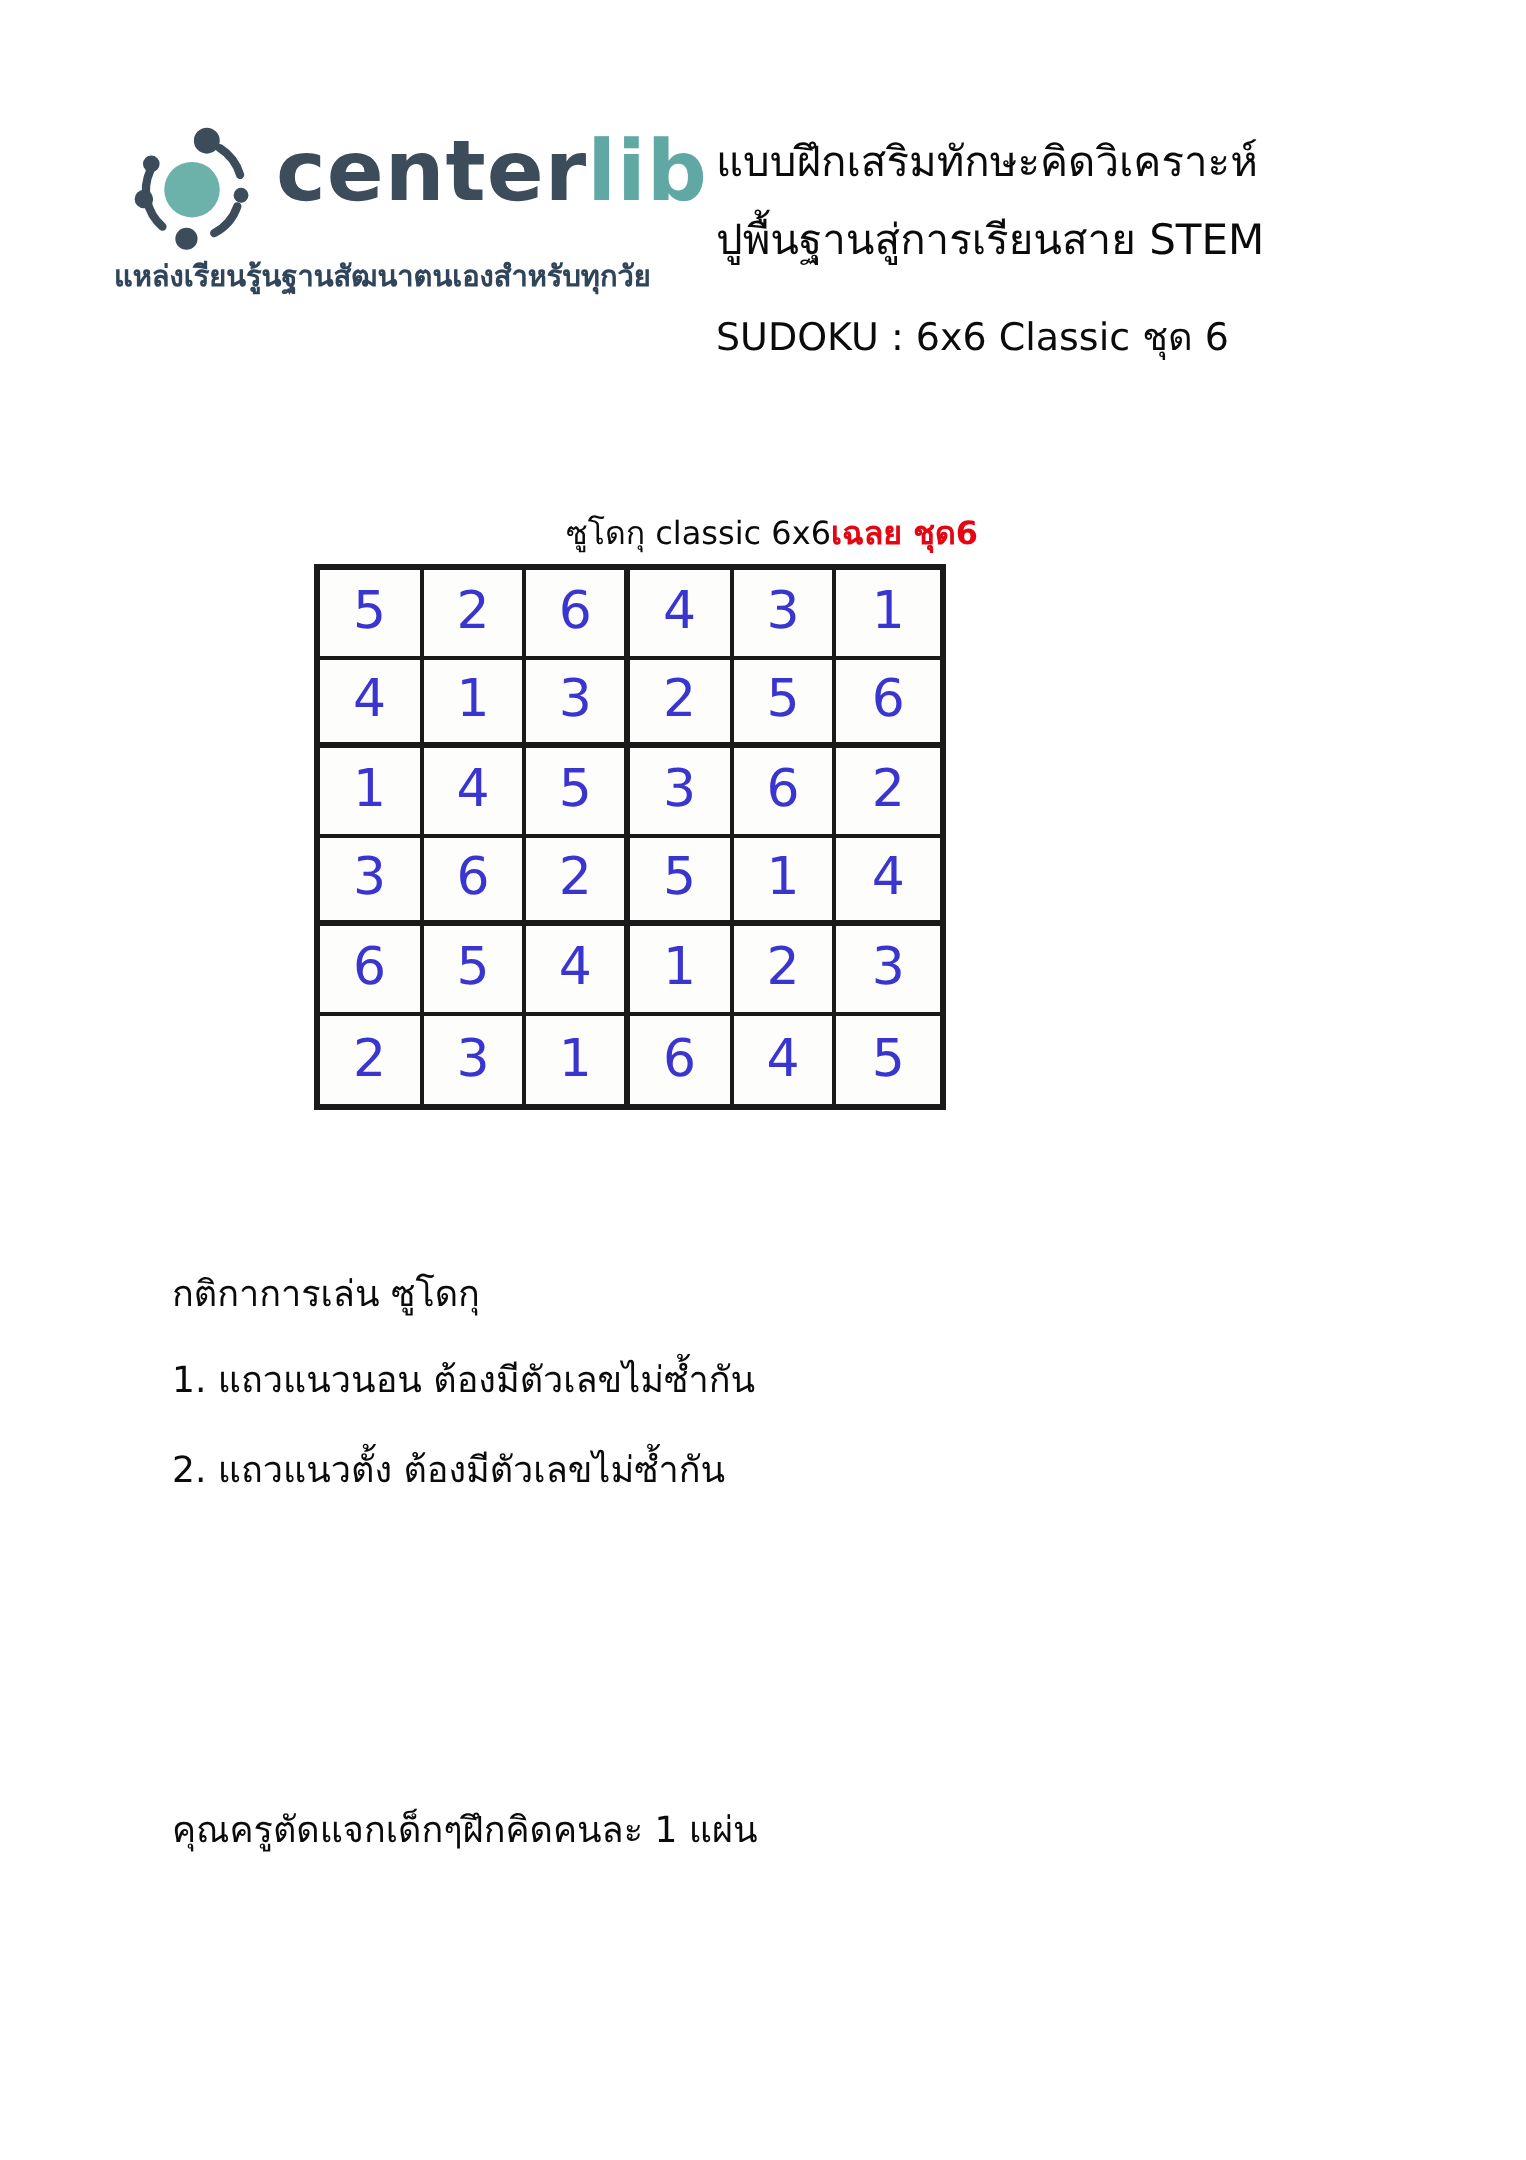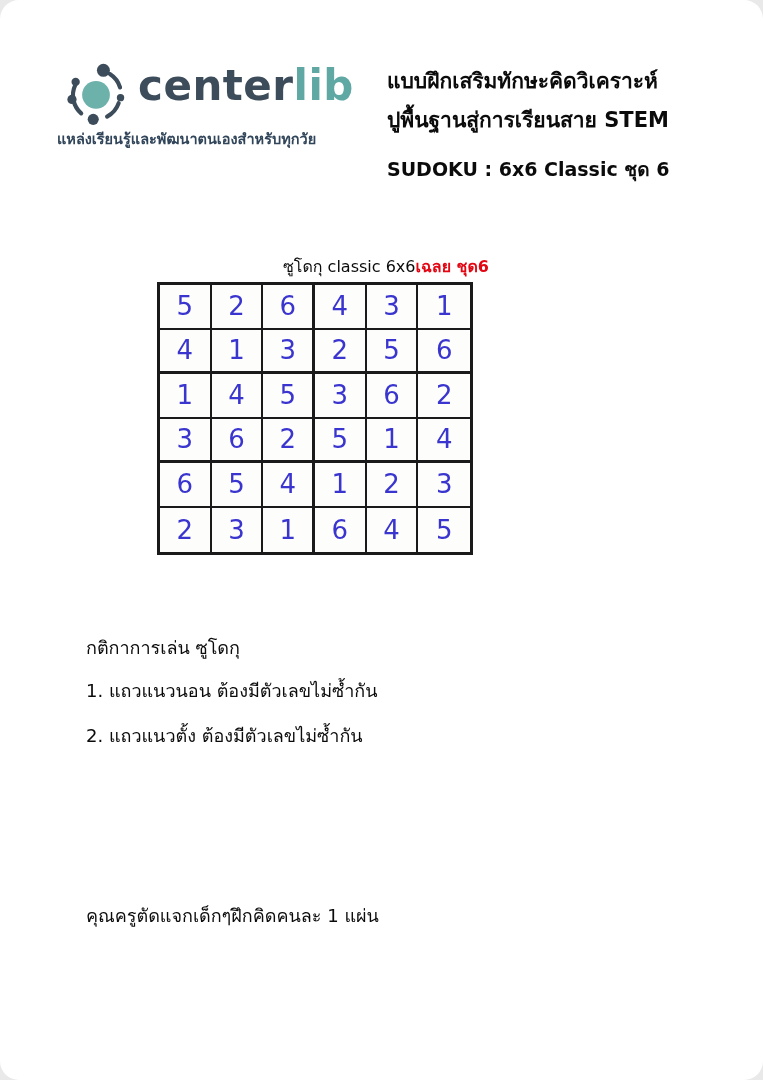--- a/index.html
+++ b/index.html
@@ -4,36 +4,35 @@
 <style>
   html,body{margin:0;padding:0;background:#e9e9e9;}
   .page{
     position:relative;
     width:763px;height:1080px;
     margin:0 auto;
     background:#ffffff;
     font-family:"DejaVu Sans","Liberation Sans",sans-serif;
     color:#0b0b0b;
     overflow:hidden;
-    border-radius:19px;
   }
   
   .logo-icon{position:absolute;left:57px;top:56px;width:78px;height:74px;}
   .logo-word{
     position:absolute;left:138px;top:63px;
     font-size:42px;font-weight:600;letter-spacing:0.5px;line-height:1.1;
   }
   .logo-word .brand-dark{color:#3d4c5a;}
   .logo-word .brand-teal{color:#5fa8a3;}
   .logo-tagline{
     position:absolute;left:57px;top:128px;width:290px;
     font-size:14.5px;font-weight:600;color:#31455a;line-height:1.6;
   }
   
-  .hdr{position:absolute;left:387px;white-space:nowrap;font-weight:bold;}
+  .hdr{position:absolute;left:358px;white-space:nowrap;}
   .hdr-1{top:66px;font-size:21px;line-height:1.5;}
   .hdr-2{top:105px;font-size:21px;line-height:1.5;text-align:center;}
   .hdr-3{top:155px;font-size:19px;line-height:1.5;}
   
   .grid-label-row{
     position:absolute;left:157px;top:255px;width:332px;
     display:flex;justify-content:flex-end;align-items:flex-end;
   }
   .grid-title{font-size:16px;line-height:1.5;}
   .grid-answer{font-size:16px;font-weight:bold;line-height:1.5;}
@@ -83,21 +82,21 @@
       <circle cx="14" cy="47" r="5"></circle>
       <circle cx="37" cy="68.5" r="6"></circle>
       <circle cx="66.5" cy="45" r="4"></circle>
     </g>
   </svg>
 
   <div class="logo-word">
     <span class="brand-dark">center</span><span class="brand-teal">lib</span>
   </div>
 
-  <div class="logo-tagline">แหล่งเรียนรู้และพัฒนาตนเองสำหรับทุกวัย</div>
+  <div class="logo-tagline">แหล่งเรียนรู้นฐานสัฒนาตนเองสำหรับทุกวัย</div>
 
   <div class="hdr hdr-1">แบบฝึกเสริมทักษะคิดวิเคราะห์</div>
   <div class="hdr hdr-2">ปูพื้นฐานสู่การเรียนสาย STEM</div>
   <div class="hdr hdr-3">SUDOKU : 6x6 Classic ชุด 6</div>
 
   <div class="grid-label-row">
     <span class="grid-title">ซูโดกุ classic 6x6</span>
     <span class="grid-answer" id="answer-label" style="color: rgb(227, 6, 19);">เฉลย ชุด6</span>
   </div>
 

